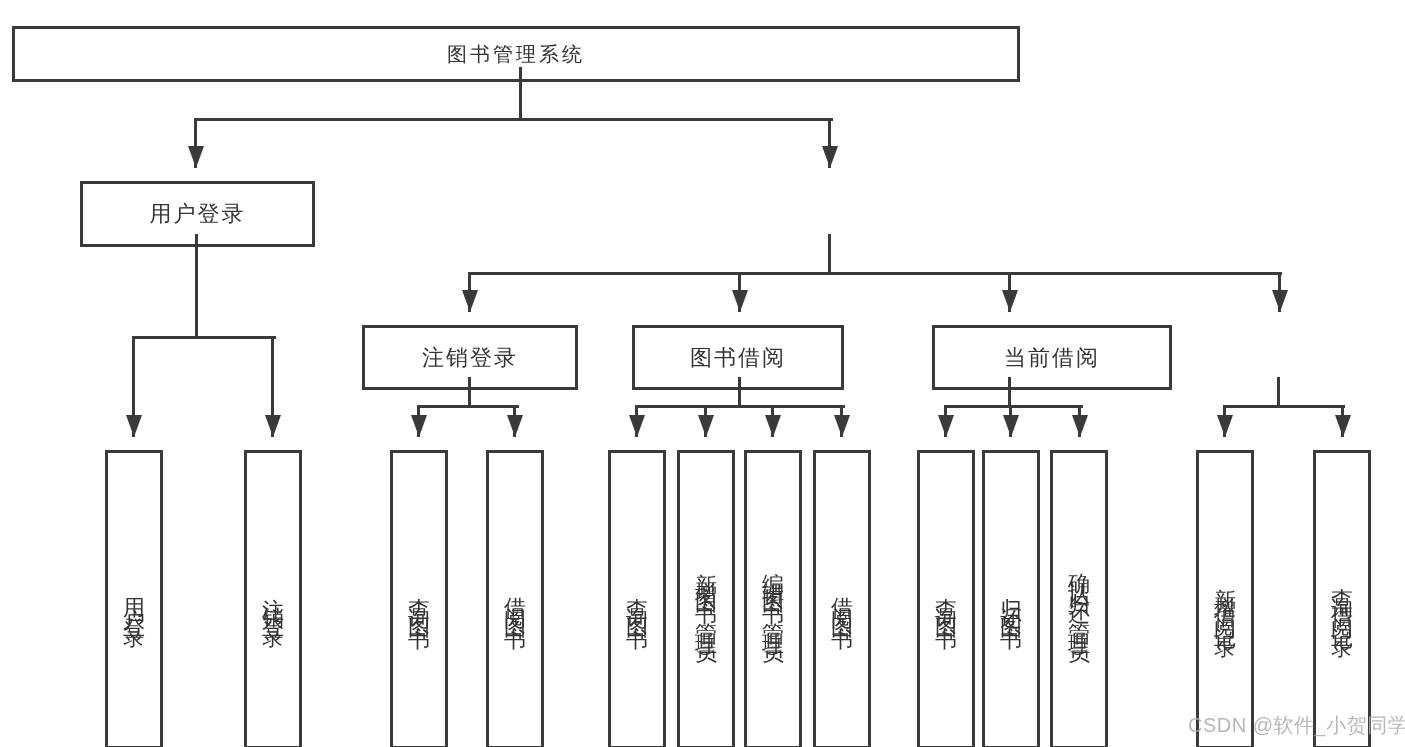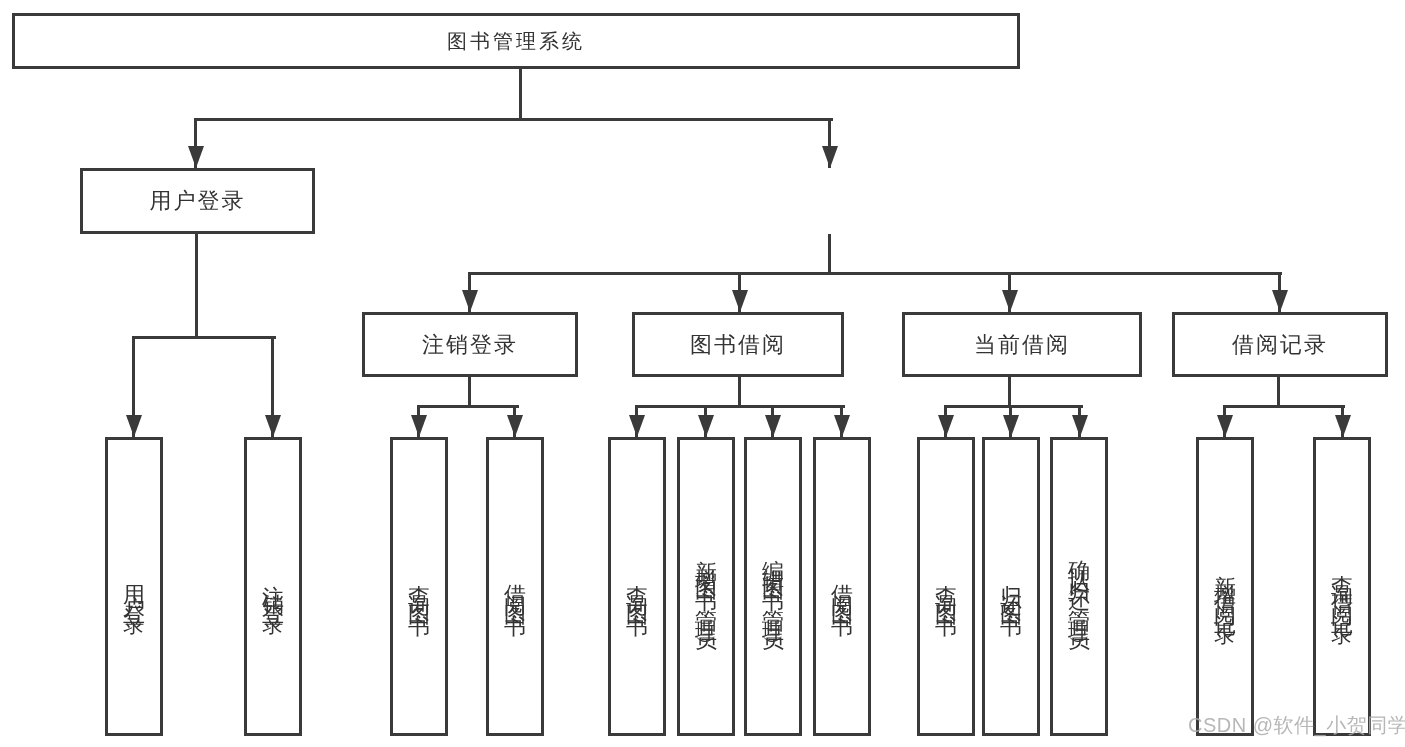--- a/index.html
+++ b/index.html
@@ -18,20 +18,21 @@
     overflow:hidden;
   }
   .box{
     position:absolute;
     box-sizing:border-box;
     background:var(--box-bg);
     border:3px solid var(--line-color);
     color:var(--text-color);
     display:flex;align-items:center;justify-content:center;
     text-align:center;
+    margin-top:13px;
   }
   .hbox{font-size:22px;letter-spacing:2px;line-height:1;}
   .rootbox{font-size:20px;letter-spacing:3px;}
   .vbox{
     writing-mode:vertical-rl;
     text-orientation:mixed;
     font-size:22px;
     letter-spacing:10px;
     line-height:1;
   }
@@ -79,22 +80,21 @@
 
   <div class="vline" style="left:828px;top:234px;height:41px"></div>
   <div class="hline" style="left:468px;top:272px;width:814px"></div>
   <div class="drop" style="left:468px;top:272px;height:40px"></div>
   <div class="drop" style="left:738px;top:272px;height:40px"></div>
   <div class="drop" style="left:1008px;top:272px;height:40px"></div>
   <div class="drop" style="left:1278px;top:272px;height:40px"></div>
 
   <div class="box hbox" style="left:362px;top:312px;width:216px;height:65px">注销登录</div>
   <div class="box hbox" style="left:632px;top:312px;width:212px;height:65px">图书借阅</div>
-  <div class="box hbox" style="left:902px;top:312px;width:240px;height:65px">当前借阅</div>
-  <div class="box hbox" style="left:1172px;top:312px;width:216px;height:65px">借阅记录</div>
+  <div class="box hbox" style="left:932px;top:312px;width:240px;height:65px">当前借阅</div>
 
   <div class="vline" style="left:468px;top:377px;height:31px"></div>
   <div class="hline" style="left:417px;top:405px;width:102px"></div>
   <div class="drop" style="left:417px;top:405px;height:32px"></div>
   <div class="drop" style="left:513px;top:405px;height:32px"></div>
 
   <div class="vline" style="left:738px;top:377px;height:31px"></div>
   <div class="hline" style="left:635px;top:405px;width:210px"></div>
   <div class="drop" style="left:635px;top:405px;height:32px"></div>
   <div class="drop" style="left:704px;top:405px;height:32px"></div>

